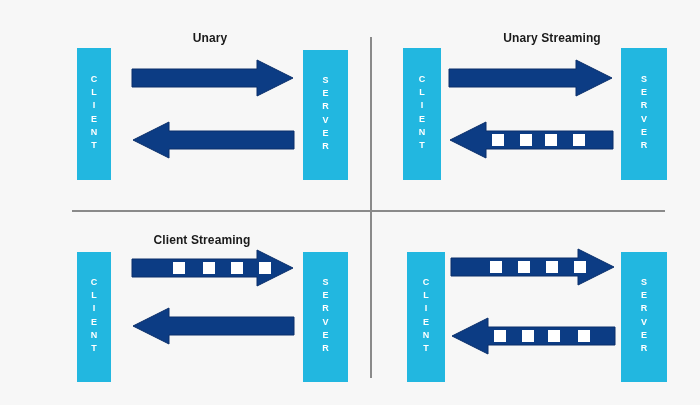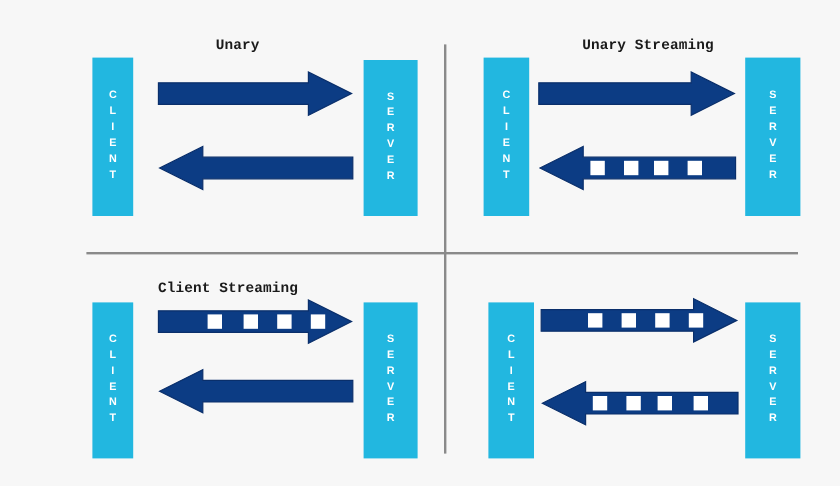--- a/index.html
+++ b/index.html
@@ -43,28 +43,27 @@
     height: 202px;
   }
   .q-tl { left: 0px;   top: 0px;   }
   .q-tr { left: 350px; top: 0px;   }
   .q-bl { left: 0px;   top: 202px; }
   .q-br { left: 350px; top: 202px; }
 
   .quad-title {
     position: absolute;
     top: 31px;
-    left: 4px;
+    left: 16px;
     width: 350px;
     text-align: center;
     font-size: 12px;
     font-weight: bold;
     color: #1a1a1a;
     letter-spacing: 0.1px;
-    font-family: Liberation Mono, monospace;
   }
   .q-tl .quad-title { padding-left: 38px; width: 312px; }
   .q-bl .quad-title { padding-left: 30px; width: 312px; }
   .q-tr .quad-title { padding-left: 22px; width: 328px; }
   .q-br .quad-title { padding-left: 22px; width: 328px; }
 
   
   .endpoint {
     position: absolute;
     background: #22b7e0;

